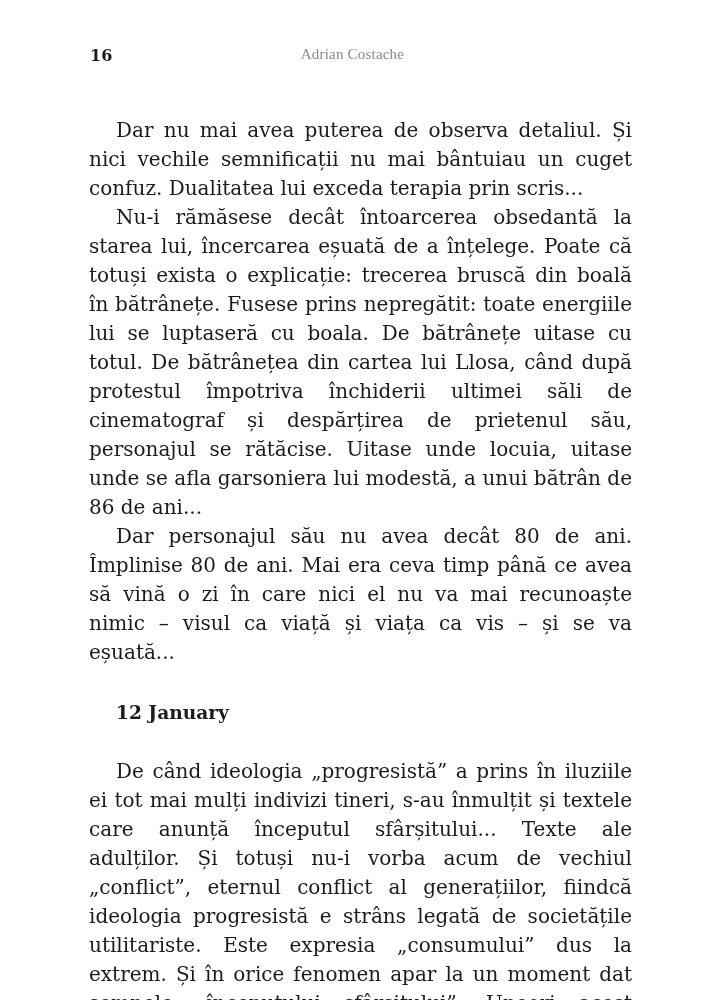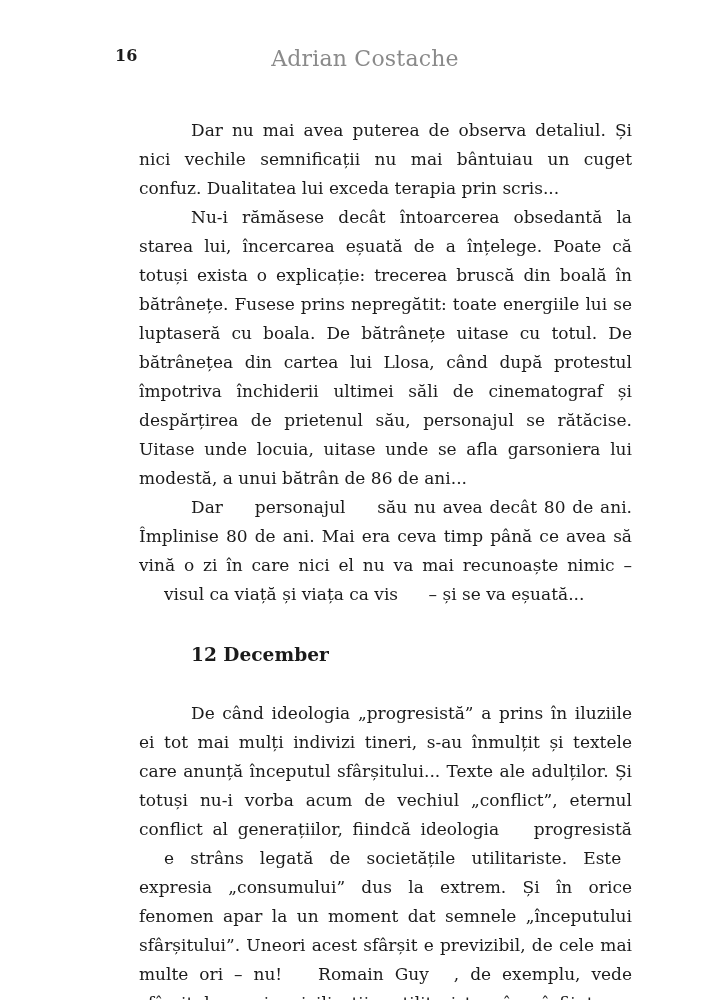--- a/index.html
+++ b/index.html
@@ -1,20 +1,20 @@
 <!DOCTYPE html>
 <html lang="ro" style="--background: #ffffff; --text: #1b1b1b; --running-title: #8a8a8a;"><head>
 <meta charset="utf-8">
 <style>
   :root {
     --background: #ffffff;
     --text: #1b1b1b;
     --running-title: #8a8a8a;
   }
-  * { box-sizing: border-box; padding-left: 25px; }
+  * { box-sizing: border-box; }
   html, body { margin: 0; padding: 0; background: #e9e9e9; }
   .page {
     position: relative;
     width: 705px;
     height: 1000px;
     margin: 0 auto;
     background: var(--background);
     font-family: "DejaVu Serif", "Liberation Serif", serif;
     color: var(--text);
     overflow: hidden;
@@ -33,33 +33,34 @@
     font-size: 16px;
     font-weight: bold;
     color: var(--text);
   }
   .running-title {
     position: absolute;
     left: 0;
     width: 100%;
     top: 0;
     text-align: center;
-    font-size: 22px;
+    font-size: 15px;
     color: var(--running-title);
     letter-spacing: 0.2px;
+    font-family: Liberation Serif, serif;
   }
   .page-body {
     position: absolute;
     top: 116px;
     left: 89px;
     width: 543px;
   }
   .page-body p.paragraph {
     margin: 0;
-    font-size: 17px;
+    font-size: 20px;
     line-height: 29px;
     text-align: justify;
     text-indent: 27px;
   }
   .page-body h2.heading {
     margin: 31px 0 30px 0;
     font-size: 18.6px;
     line-height: 29px;
     font-weight: bold;
     text-indent: 27px;
@@ -71,16 +72,16 @@
 
 <div class="page">
   <div class="page-header">
     <span class="page-number">16</span>
     <span class="running-title">Adrian Costache</span>
   </div>
   <main class="page-body">
       <p class="paragraph"><span>Dar nu mai avea puterea de observa detaliul. Și nici vechile semnificații nu mai bântuiau un cuget confuz. Dualitatea lui exceda terapia prin scris...</span></p>
       <p class="paragraph"><span>Nu-i rămăsese decât întoarcerea obsedantă la starea lui, încercarea eșuată de a înțelege. Poate că totuși exista o explicație: trecerea bruscă din boală în bătrânețe. Fusese prins nepregătit: toate energiile lui se luptaseră cu boala. De bătrânețe uitase cu totul. De bătrânețea din cartea lui Llosa, când după protestul împotriva închiderii ultimei săli de cinematograf și despărțirea de prietenul său, personajul se rătăcise. Uitase unde locuia, uitase unde se afla garsoniera lui modestă, a unui bătrân de 86 de ani...</span></p>
       <p class="paragraph"><span>Dar </span><span class="italic">personajul</span><span> său nu avea decât 80 de ani. Împlinise 80 de ani. Mai era ceva timp până ce avea să vină o zi în care nici el nu va mai recunoaște nimic – </span><span class="italic">visul ca viață și viața ca vis</span><span> – și se va eșuată...</span></p>
-      <h2 class="heading"><span>12 December</span></h2>
+      <h2 class="heading"><span>12 January</span></h2>
       <p class="paragraph"><span>De când ideologia „progresistă” a prins în iluziile ei tot mai mulți indivizi tineri, s-au înmulțit și textele care anunță începutul sfârșitului... Texte ale adulților. Și totuși nu-i vorba acum de vechiul „conflict”, eternul conflict al generațiilor, fiindcă ideologia </span><span class="italic">progresistă</span><span> e strâns legată de societățile utilitariste. Este expresia „consumului” dus la extrem. Și în orice fenomen apar la un moment dat semnele „începutului sfârșitului”. Uneori acest sfârșit e previzibil, de cele mai multe ori – nu! </span><span class="italic">Romain Guy</span><span>, de exemplu, vede sfârșitul unei civilizații utilitariste în înființarea „</span><span class="italic">lagărelor</span><span> de </span><span class="italic">muncă</span><span>”. Pare</span></p>
     </main>
 </div>
 
 </body></html>

